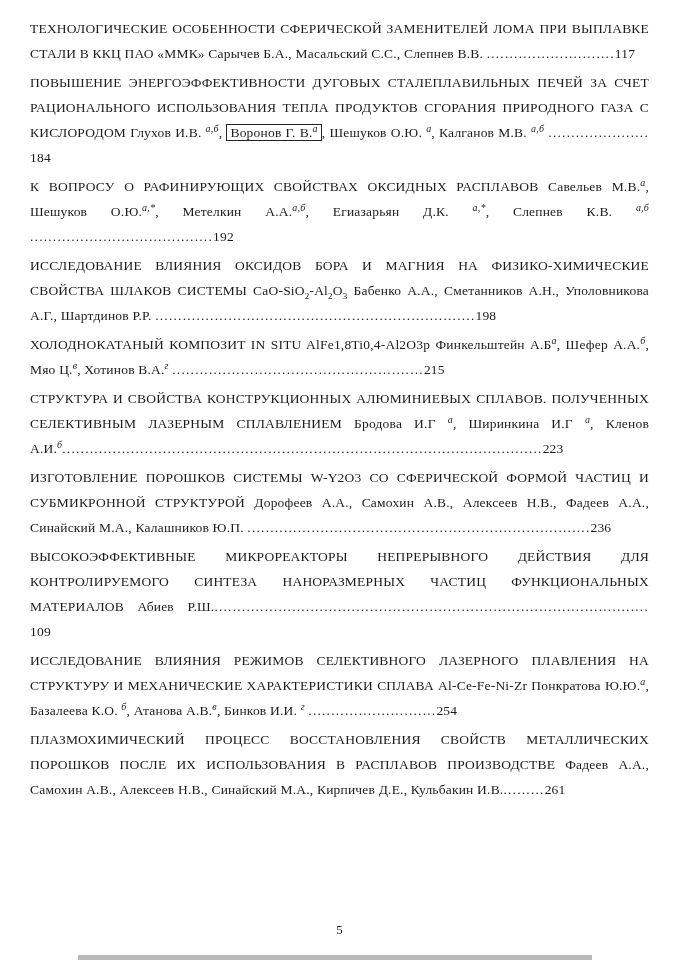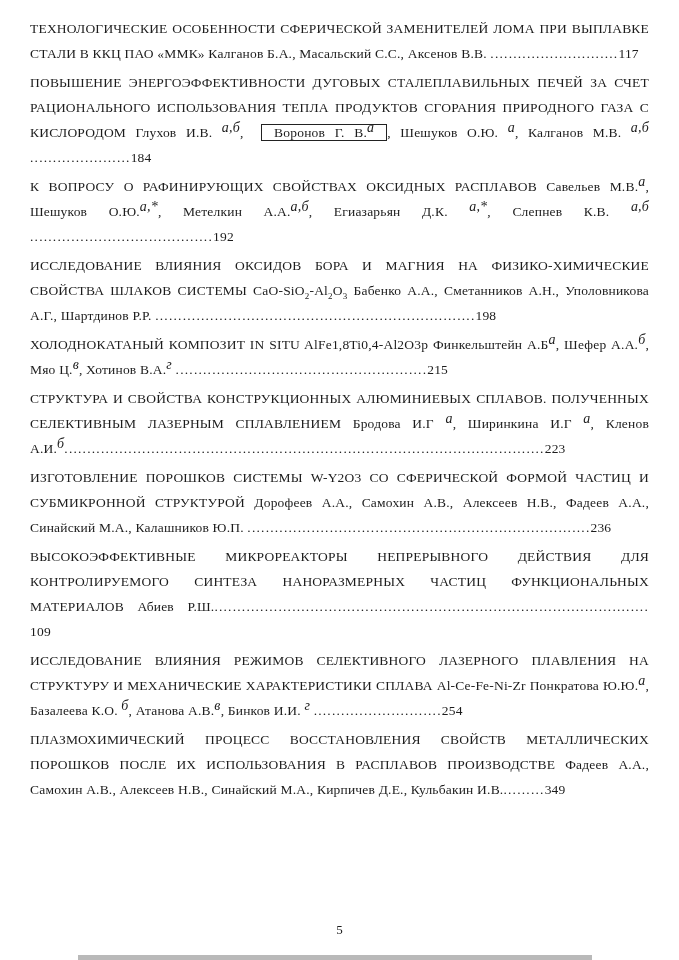--- a/index.html
+++ b/index.html
@@ -22,33 +22,32 @@
   p.entry {
     margin: 0 0 4px 0;
     font-size: 13.5px;
     line-height: 25px;
     text-align: justify;
     letter-spacing: 0.2px;
   }
   p.entry .seg-title { }
   p.entry .seg-authors { }
   p.entry sup {
-    font-size: 14px;
+    font-size: 10px;
     font-style: italic;
     line-height: 0;
   }
   p.entry sub {
     font-size: 9px;
     line-height: 0;
   }
   .boxed {
     border: 1.5px solid #222222;
-    padding: 0 12px;
+    padding: 0 3px;
     display: inline;
-    margin-left: 8px;
   }
   .dots {
     word-break: break-all;
     letter-spacing: 1.2px;
   }
   .pagenum { }
   .footer {
     position: absolute;
     bottom: 22px;
     left: 0;
@@ -64,30 +63,30 @@
     width: 514px;
     height: 5px;
     background: #b9b9b9;
   }
 </style>
 </head>
 <body>
 
 <div class="page">
   <div class="toc">
-      <p class="entry"><span class="seg-title">ТЕХНОЛОГИЧЕСКИЕ ОСОБЕННОСТИ СФЕРИЧЕСКОЙ ЗАМЕНИТЕЛЕЙ ЛОМА ПРИ ВЫПЛАВКЕ СТАЛИ В ККЦ ПАО «ММК»</span><span class="seg-authors">  Калганов Б.А., Масальский С.С., Аксенов В.В. </span><span class="dots">............................</span><span class="pagenum">117</span></p>
+      <p class="entry"><span class="seg-title">ТЕХНОЛОГИЧЕСКИЕ ОСОБЕННОСТИ СФЕРИЧЕСКОЙ ЗАМЕНИТЕЛЕЙ ЛОМА ПРИ ВЫПЛАВКЕ СТАЛИ В ККЦ ПАО «ММК»</span><span class="seg-authors">  Сарычев Б.А., Масальский С.С., Слепнев В.В. </span><span class="dots">............................</span><span class="pagenum">117</span></p>
       <p class="entry"><span class="seg-title">ПОВЫШЕНИЕ ЭНЕРГОЭФФЕКТИВНОСТИ ДУГОВЫХ СТАЛЕПЛАВИЛЬНЫХ ПЕЧЕЙ ЗА СЧЕТ РАЦИОНАЛЬНОГО ИСПОЛЬЗОВАНИЯ ТЕПЛА ПРОДУКТОВ СГОРАНИЯ ПРИРОДНОГО ГАЗА С КИСЛОРОДОМ</span><span class="seg-authors"> Глухов И.В. </span><sup class="seg-authors">а,б</sup><span class="seg-authors">, </span><span class="boxed" style="border-color: rgb(34, 34, 34);"><span class="seg-authors">Воронов Г. В.</span><sup class="seg-authors">а</sup></span><span class="seg-authors">, Шешуков О.Ю. </span><sup class="seg-authors">а</sup><span class="seg-authors">, Калганов М.В. </span><sup class="seg-authors">а,б</sup><span class="seg-authors"> </span><span class="dots">......................</span><span class="pagenum">184</span></p>
       <p class="entry"><span class="seg-title">К ВОПРОСУ О РАФИНИРУЮЩИХ СВОЙСТВАХ ОКСИДНЫХ РАСПЛАВОВ</span><span class="seg-authors"> Савельев М.В.</span><sup class="seg-authors">а</sup><span class="seg-authors">, Шешуков О.Ю.</span><sup class="seg-authors">а,*</sup><span class="seg-authors">, Метелкин А.А.</span><sup class="seg-authors">а,б</sup><span class="seg-authors">, Егиазарьян Д.К. </span><sup class="seg-authors">а,*</sup><span class="seg-authors">, Слепнев К.В. </span><sup class="seg-authors">а,б</sup><span class="seg-authors"> </span><span class="dots">........................................</span><span class="pagenum">192</span></p>
       <p class="entry"><span class="seg-title">ИССЛЕДОВАНИЕ ВЛИЯНИЯ ОКСИДОВ БОРА И МАГНИЯ НА ФИЗИКО-ХИМИЧЕСКИЕ СВОЙСТВА ШЛАКОВ СИСТЕМЫ CaO-SiO</span><sub class="seg-authors">2</sub><span class="seg-title">-Al</span><sub class="seg-authors">2</sub><span class="seg-title">O</span><sub class="seg-authors">3</sub><span class="seg-authors">  Бабенко А.А., Сметанников А.Н., Уполовникова А.Г., Шартдинов Р.Р. </span><span class="dots">......................................................................</span><span class="pagenum">198</span></p>
       <p class="entry"><span class="seg-title">ХОЛОДНОКАТАНЫЙ КОМПОЗИТ IN SITU AlFe1,8Ti0,4-Al2O3р</span><span class="seg-authors"> Финкельштейн А.Б</span><sup class="seg-authors">а</sup><span class="seg-authors">, Шефер А.А.</span><sup class="seg-authors">б</sup><span class="seg-authors">, Мяо Ц.</span><sup class="seg-authors">в</sup><span class="seg-authors">, Хотинов В.А.</span><sup class="seg-authors">г</sup><span class="seg-authors"> </span><span class="dots">.......................................................</span><span class="pagenum">215</span></p>
       <p class="entry"><span class="seg-title">СТРУКТУРА И СВОЙСТВА КОНСТРУКЦИОННЫХ АЛЮМИНИЕВЫХ СПЛАВОВ. ПОЛУЧЕННЫХ СЕЛЕКТИВНЫМ ЛАЗЕРНЫМ СПЛАВЛЕНИЕМ</span><span class="seg-authors"> Бродова И.Г </span><sup class="seg-authors">а</sup><span class="seg-authors">, Ширинкина И.Г </span><sup class="seg-authors">а</sup><span class="seg-authors">, Кленов А.И.</span><sup class="seg-authors">б</sup><span class="dots">.........................................................................................................</span><span class="pagenum">223</span></p>
       <p class="entry"><span class="seg-title">ИЗГОТОВЛЕНИЕ ПОРОШКОВ СИСТЕМЫ W-Y2O3 СО СФЕРИЧЕСКОЙ ФОРМОЙ ЧАСТИЦ И СУБМИКРОННОЙ СТРУКТУРОЙ</span><span class="seg-authors"> Дорофеев А.А., Самохин А.В., Алексеев Н.В., Фадеев А.А., Синайский М.А., Калашников Ю.П. </span><span class="dots">...........................................................................</span><span class="pagenum">236</span></p>
       <p class="entry"><span class="seg-title">ВЫСОКОЭФФЕКТИВНЫЕ МИКРОРЕАКТОРЫ НЕПРЕРЫВНОГО ДЕЙСТВИЯ ДЛЯ КОНТРОЛИРУЕМОГО СИНТЕЗА НАНОРАЗМЕРНЫХ ЧАСТИЦ ФУНКЦИОНАЛЬНЫХ МАТЕРИАЛОВ</span><span class="seg-authors"> Абиев Р.Ш.</span><span class="dots">...............................................................................................</span><span class="pagenum">109</span></p>
       <p class="entry"><span class="seg-title">ИССЛЕДОВАНИЕ ВЛИЯНИЯ РЕЖИМОВ СЕЛЕКТИВНОГО ЛАЗЕРНОГО ПЛАВЛЕНИЯ НА СТРУКТУРУ И МЕХАНИЧЕСКИЕ ХАРАКТЕРИСТИКИ СПЛАВА Al-Ce-Fe-Ni-Zr</span><span class="seg-authors"> Понкратова Ю.Ю.</span><sup class="seg-authors">а</sup><span class="seg-authors">, Базалеева К.О. </span><sup class="seg-authors">б</sup><span class="seg-authors">, Атанова А.В.</span><sup class="seg-authors">в</sup><span class="seg-authors">, Бинков И.И. </span><sup class="seg-authors">г</sup><span class="seg-authors"> </span><span class="dots">............................</span><span class="pagenum">254</span></p>
-      <p class="entry"><span class="seg-title">ПЛАЗМОХИМИЧЕСКИЙ ПРОЦЕСС ВОССТАНОВЛЕНИЯ СВОЙСТВ МЕТАЛЛИЧЕСКИХ ПОРОШКОВ ПОСЛЕ ИХ ИСПОЛЬЗОВАНИЯ В РАСПЛАВОВ ПРОИЗВОДСТВЕ</span><span class="seg-authors"> Фадеев А.А., Самохин А.В., Алексеев Н.В., Синайский М.А., Кирпичев Д.Е., Кульбакин И.В.</span><span class="dots">.........</span><span class="pagenum">349</span></p>
+      <p class="entry"><span class="seg-title">ПЛАЗМОХИМИЧЕСКИЙ ПРОЦЕСС ВОССТАНОВЛЕНИЯ СВОЙСТВ МЕТАЛЛИЧЕСКИХ ПОРОШКОВ ПОСЛЕ ИХ ИСПОЛЬЗОВАНИЯ В РАСПЛАВОВ ПРОИЗВОДСТВЕ</span><span class="seg-authors"> Фадеев А.А., Самохин А.В., Алексеев Н.В., Синайский М.А., Кирпичев Д.Е., Кульбакин И.В.</span><span class="dots">.........</span><span class="pagenum">261</span></p>
     </div>
 
   <div class="footer">
     <span>5</span>
   </div>
 
   <div class="next-page-edge"></div>
 </div>
 
 </body></html>

